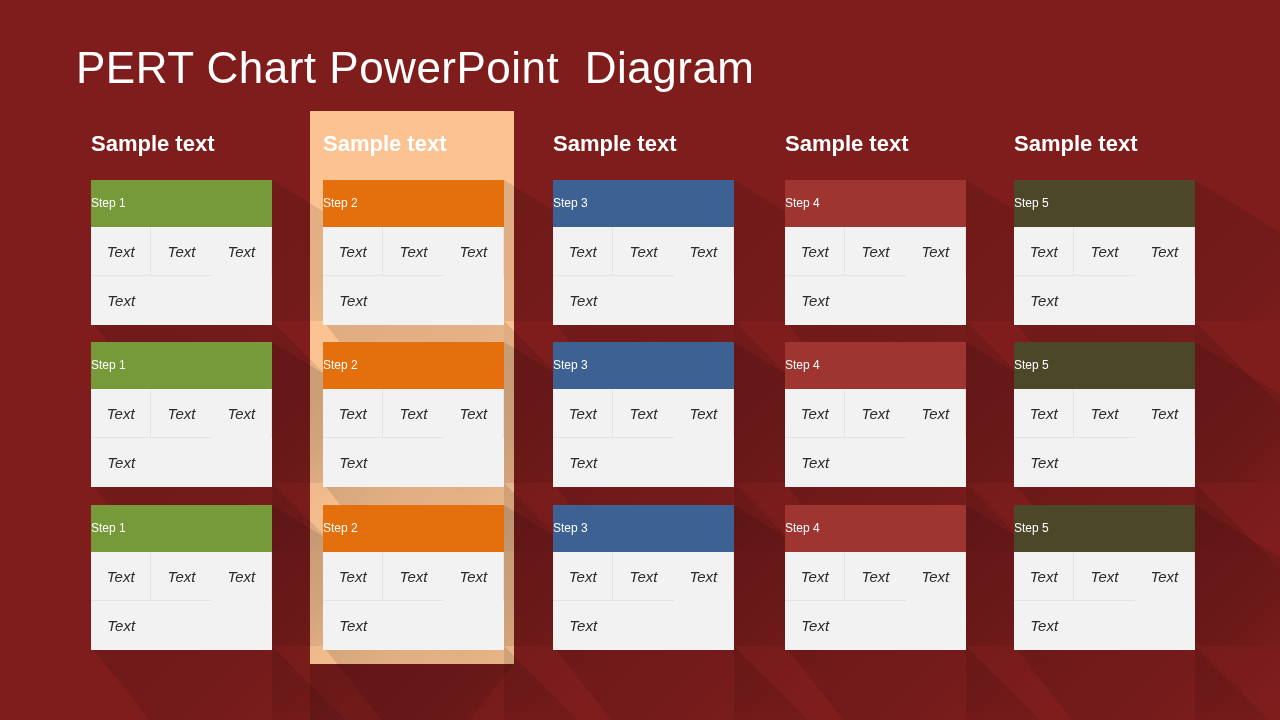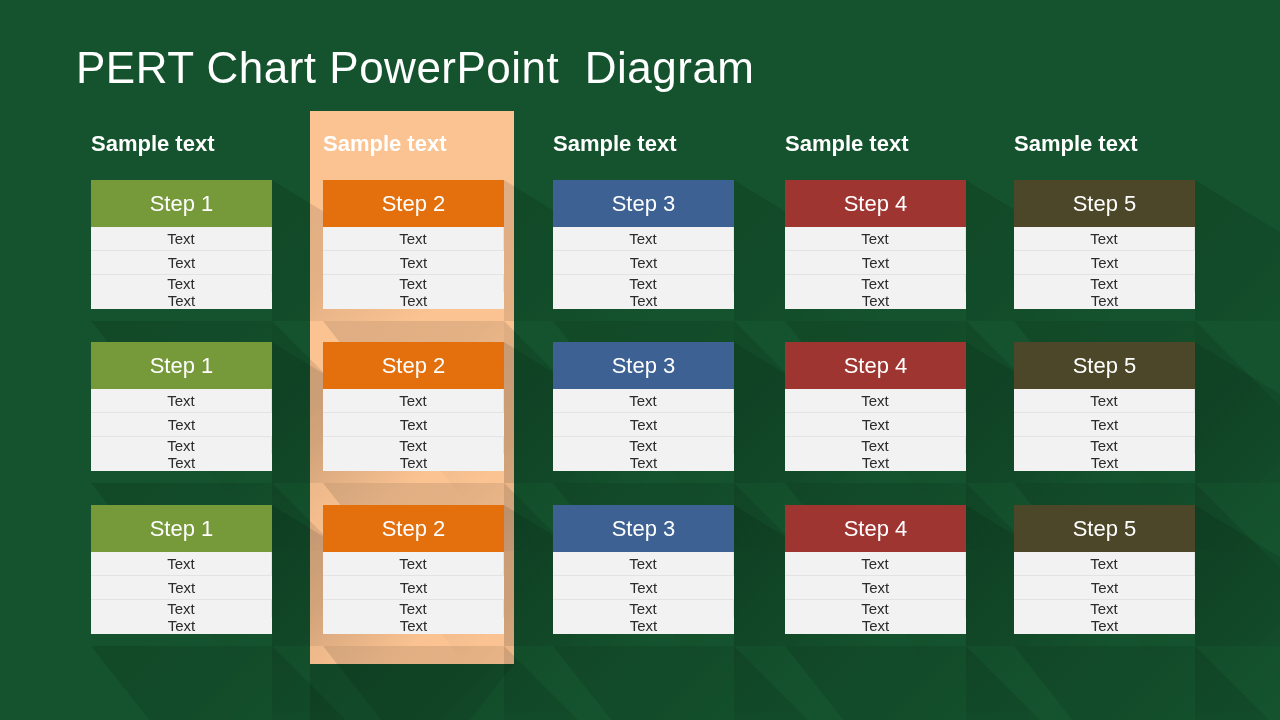--- a/index.html
+++ b/index.html
@@ -11,21 +11,21 @@
     height: 720px;
     overflow: hidden;
     font-family: "Liberation Sans", sans-serif;
     background: #2d8ca3;
     position: relative;
   }
 
   #slide {
     position: absolute;
     inset: 0;
-    background: #14532d;
+    background: #7f1d1d;
     overflow: hidden;
   }
 
   
   #title {
     position: absolute;
     left: 76px;
     top: 40px;
     font-size: 44px;
     line-height: 56px;
@@ -147,32 +147,33 @@
   }
 
   .card-inner {
     position: absolute;
     inset: 0;
   }
 
   .card-head {
     height: 47px;
     line-height: 47px;
-    text-align: center;
+    text-align: left;
     color: #ffffff;
-    font-size: 22px;
+    font-size: 12px;
     font-weight: 400;
   }
 
   .card-body {
-    height: 82px;
+    height: 98px;
     background: #f2f2f2;
     display: grid;
-    grid-template-columns: 1fr;
+    grid-template-columns: 1fr 1fr 1fr;
     grid-template-rows: 1fr 1fr;
+    font-style: italic;
   }
 
   .cell {
     display: flex;
     align-items: center;
     justify-content: center;
     font-size: 15px;
     color: #2b2b2b;
     box-sizing: border-box;
   }

